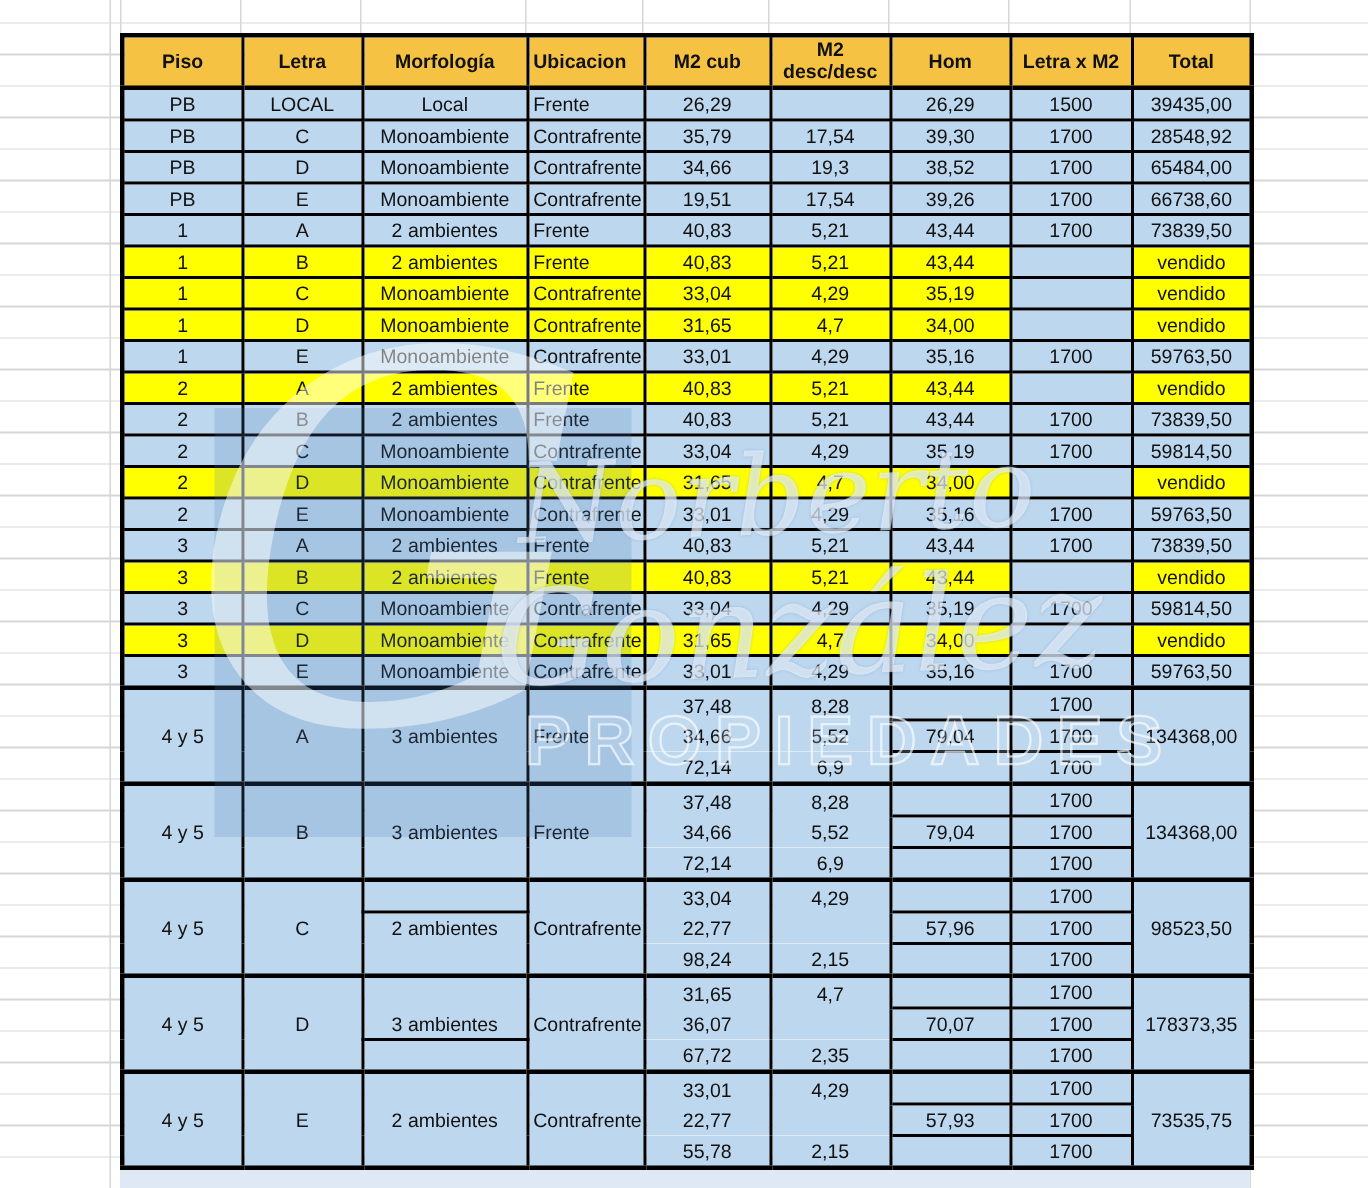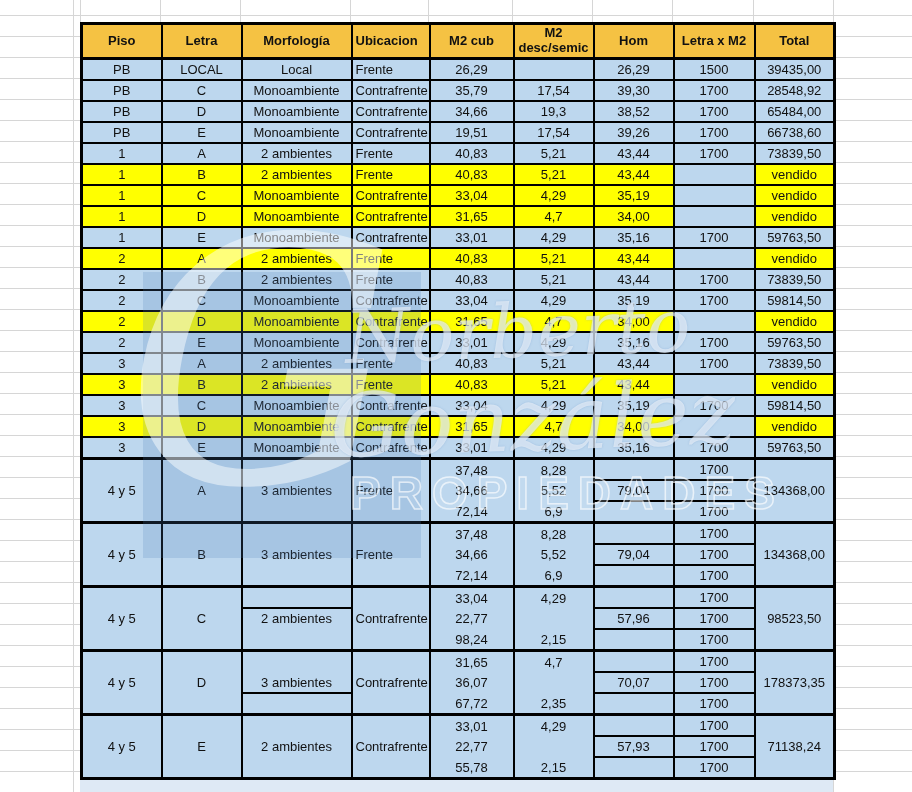--- a/index.html
+++ b/index.html
@@ -115,21 +115,21 @@
         <col style="width: 80px;">
       </colgroup>
     <thead>
         <tr id="hdr-row">
           <th>Piso</th>
           <th>Letra</th>
           <th>Morfología</th>
           <th class="left">Ubicacion</th>
           <th>M2 cub</th>
           <th>M2
-desc/semic</th>
+desc/desc</th>
           <th>Hom</th>
           <th>Letra x M2</th>
           <th>Total</th>
         </tr>
       </thead>
     <tbody id="tbody">
         <tr>
           <td>PB</td>
           <td>LOCAL</td>
           <td>Local</td>
@@ -434,21 +434,21 @@
         </tr>
         <tr>
           <td class="gt gb" rowspan="3">4 y 5</td>
           <td class="gt gb" rowspan="3">E</td>
           <td class="gt gb" rowspan="3">2 ambientes</td>
           <td class="left gt gb" rowspan="3">Contrafrente</td>
           <td class="nb gt">33,01</td>
           <td class="nb gt">4,29</td>
           <td class="gt"></td>
           <td class="gt">1700</td>
-          <td class="gt gb" rowspan="3">71138,24</td>
+          <td class="gt gb" rowspan="3">73535,75</td>
         </tr>
         <tr>
           <td class="nb">22,77</td>
           <td class="nb"></td>
           <td>57,93</td>
           <td>1700</td>
         </tr>
         <tr>
           <td class="nb gb">55,78</td>
           <td class="nb gb">2,15</td>

